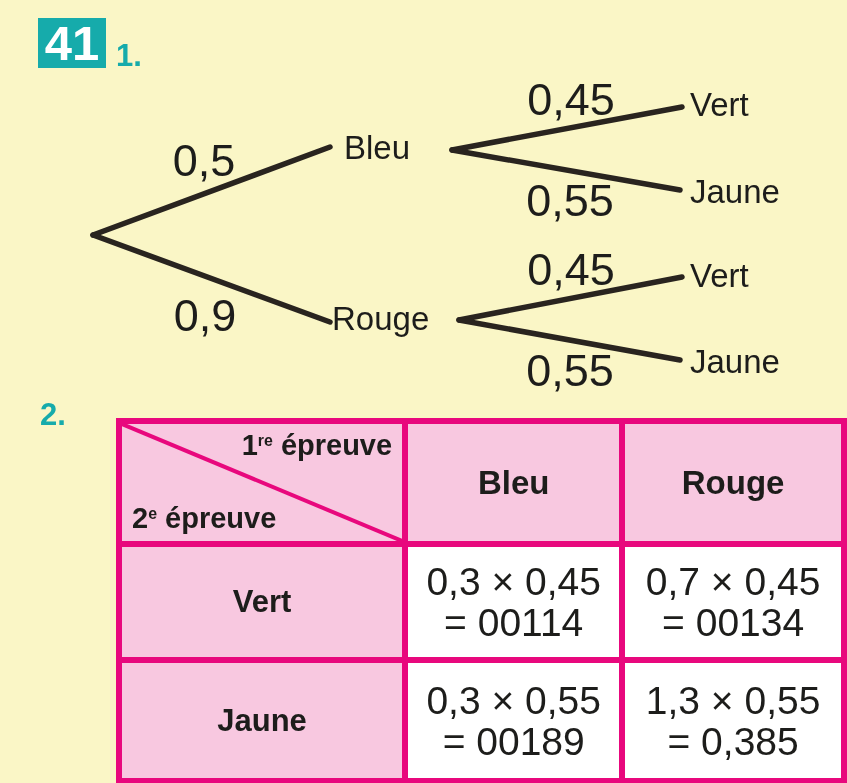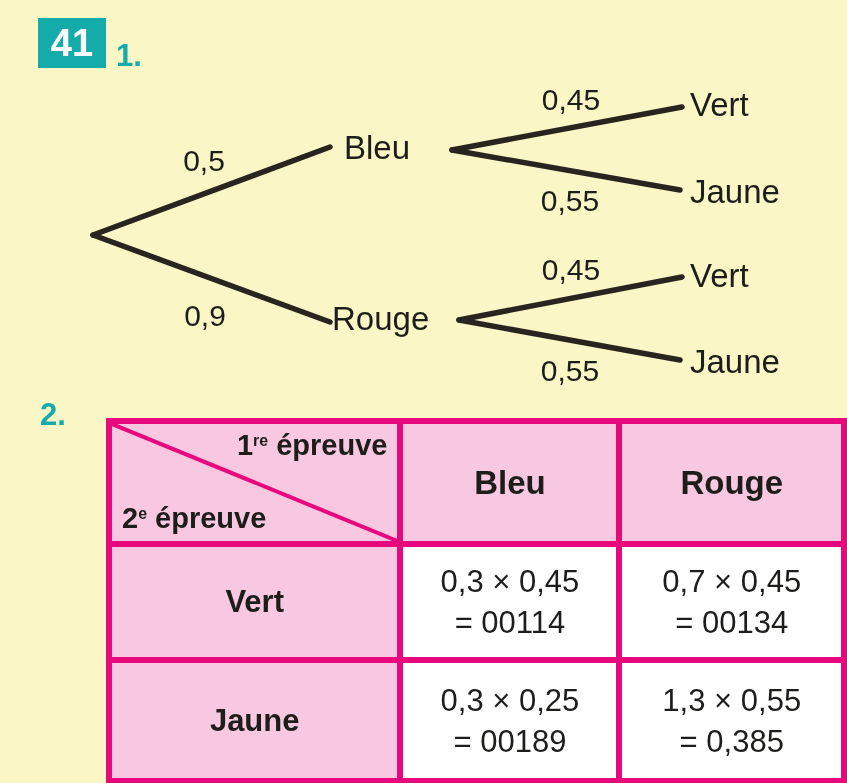--- a/index.html
+++ b/index.html
@@ -3,57 +3,57 @@
 <meta charset="utf-8">
 <style>
   html,body { margin:0; padding:0; }
   .page {
     position:relative; width:847px; height:783px;
     background:#FAF6C6; overflow:hidden;
     font-family:"Liberation Sans", sans-serif; color:#1D1D1B;
   }
   .badge {
     position:absolute; left:38px; top:18px; width:68px; height:50px;
-    background:#16ABAB; color:#FFFFFF; font-weight:700; font-size:38px;
+    background:#16ABAB; color:#FFFFFF; font-weight:700; font-size:49px;
     display:flex; align-items:center; justify-content:center;text-align:right;
   }
   .part { position:absolute; color:#16ABAB; font-weight:700; font-size:31px; }
   .part1 { left:116px; top:38px; }
   .part2 { left:40px; top:397px; }
 
   .tree-lines { position:absolute; left:0; top:0; }
   .tree-node {
     position:absolute; font-size:33px; white-space:nowrap;
     transform:translateY(-50%);
   }
   .tree-prob {
-    position:absolute; font-size:30px; white-space:nowrap;
+    position:absolute; font-size:45px; white-space:nowrap;
     transform:translate(-50%,-50%);
   }
 
   table.prob {
-    position:absolute; left:106px; top:418px;
+    position:absolute; left:116px; top:418px;
     border-collapse:collapse; table-layout:fixed;border-radius:30px;
   }
   table.prob td { border:6px solid #E8087D; padding:0; }
   .corner { position:relative; background:#F8C8E0; }
   .diag { position:absolute; left:0; top:0; width:100%; height:100%; display:block; }
   .corner-line1 { position:absolute; top:5px;  right:10px; font-weight:700; font-size:29px; white-space:nowrap; }
   .corner-line2 { position:absolute; bottom:6px; left:10px; font-weight:700; font-size:29px; white-space:nowrap; }
   .sup { font-size:0.55em; position:relative; top:-0.55em; font-weight:700; }
   .colhead {
     background:#F8C8E0; font-weight:700; font-size:33px;
     text-align:center; vertical-align:middle;
   }
   .rowlabel {
     background:#F8C8E0; font-weight:700; font-size:31px;
     text-align:center; vertical-align:middle;
   }
   .datacell {
-    background:#FFFFFF; font-size:31px; line-height:41px;
+    background:#FFFFFF; font-size:39px; line-height:41px;
     text-align:center; vertical-align:middle;
   }
 </style>
 </head>
 <body>
 
 <div class="page">
 
   <div class="badge">41</div>
   <div class="part part1">1.</div>
@@ -105,21 +105,21 @@
         <div>= 00114</div>
       </td>
       <td class="datacell">
         <div>0,7 × 0,45</div>
         <div>= 00134</div>
       </td>
     </tr>
     <tr>
       <td class="rowlabel" style="height:115px;">Jaune</td>
       <td class="datacell">
-        <div>0,3 × 0,25</div>
+        <div>0,3 × 0,55</div>
         <div>= 00189</div>
       </td>
       <td class="datacell">
         <div>1,3 × 0,55</div>
         <div>= 0,385</div>
       </td>
     </tr>
   </tbody>
     </table>
 

